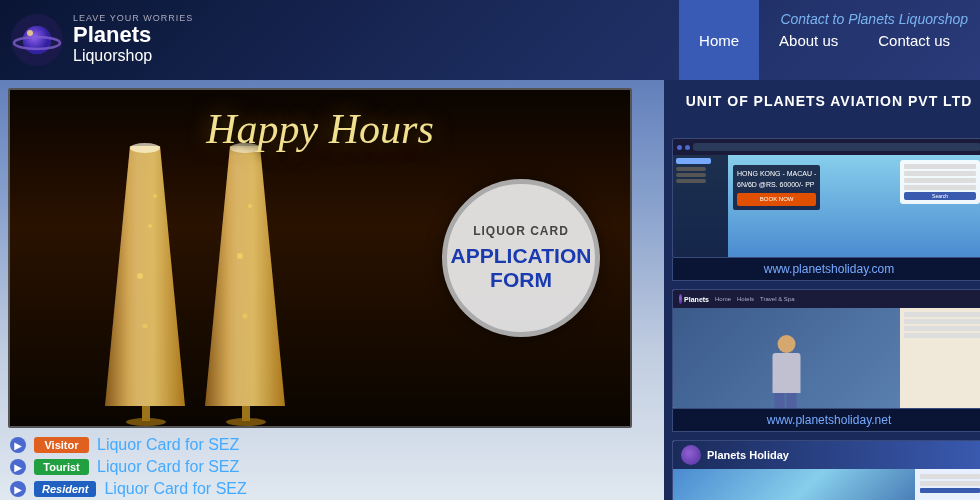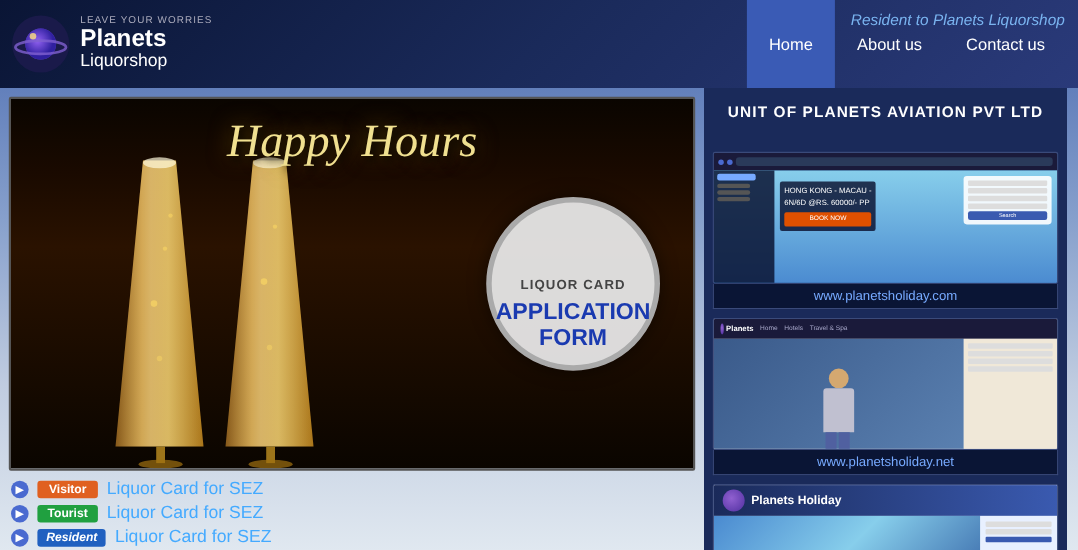--- a/index.html
+++ b/index.html
@@ -12,21 +12,21 @@
     .logo-text { display: flex; flex-direction: column; }
     .logo-tagline { font-size: 9px; color: #aab; letter-spacing: 1px; text-transform: uppercase; }
     .logo-name { font-size: 22px; font-weight: bold; color: white; line-height: 1.1; }
     .logo-sub { font-size: 16px; color: white; }
 
     .nav { display: flex; align-items: center; height: 100%; }
     .nav-item { padding: 0 20px; height: 100%; display: flex; align-items: center; color: white; font-size: 15px; cursor: pointer; text-decoration: none; }
     .nav-item.active { background: #3a5bb5; color: white; }
 
     
-    .main { display: flex; height: 420px; position: relative; }
+    .main { display: flex; height: 420px; position: relative; gap: 24px; }
 
     
     .left-content { flex: 0 0 640px; position: relative; overflow: hidden; }
     .link-row { display: flex; align-items: center; gap: 8px; margin-bottom: 4px; }
     .link-arrow { width: 16px; height: 16px; background: #4a6ad0; border-radius: 50%; display: flex; align-items: center; justify-content: center; color: white; font-size: 10px; flex-shrink: 0; }
     .link-badge { padding: 2px 8px; font-size: 11px; color: white; border-radius: 3px; font-weight: bold; flex-shrink: 0; min-width: 55px; text-align: center; }
     .link-badge.visitor { background: #e06020; }
     .link-badge.tourist { background: #20a040; }
     .link-badge.resident { background: #2060c0; font-style: italic; }
     .link-text { color: #4af; font-size: 16px; cursor: pointer; }
@@ -82,21 +82,21 @@
         </svg>
       </div>
       <div class="logo-text">
         <span class="logo-tagline">LEAVE YOUR WORRIES</span>
         <span class="logo-name">Planets</span>
         <span class="logo-sub">Liquorshop</span>
       </div>
     </div>
 
     <div style="position:absolute;top:10px;right:12px;">
-      <span style="color:#7ab4f0;font-size:14px;font-style:italic;">Resident to Planets Liquorshop</span>
+      <span style="color:#7ab4f0;font-size:14px;font-style:italic;">Contact to Planets Liquorshop</span>
     </div>
 
     <nav class="nav">
       <a class="nav-item active">Home</a>
       <a class="nav-item">About us</a>
       <a class="nav-item">Contact us</a>
     </nav>
   </div>
 
   <div class="main" style="position:relative;z-index:5;">
@@ -145,21 +145,21 @@
           <circle cx="125" cy="70" r="2" fill="rgba(255,220,100,0.5)"></circle>
 
           <circle cx="210" cy="130" r="3" fill="rgba(255,220,100,0.6)"></circle>
           <circle cx="220" cy="80" r="2" fill="rgba(255,220,100,0.5)"></circle>
           <circle cx="215" cy="190" r="2.5" fill="rgba(255,220,100,0.4)"></circle>
 
           <ellipse cx="115" cy="22" rx="15" ry="5" fill="rgba(255,250,220,0.7)"></ellipse>
           <ellipse cx="215" cy="22" rx="15" ry="5" fill="rgba(255,250,220,0.7)"></ellipse>
         </svg>
 
-        <div style="position:absolute;right:30px;top:50%;transform:translateY(-50%);width:158px;height:158px;border-radius:50%;background:rgba(235,235,235,0.93);border:5px solid #aaa;display:flex;flex-direction:column;align-items:center;justify-content:flex-end;text-align:center;padding:12px;z-index:20;box-shadow:0 0 15px rgba(0,0,0,0.5);">
+        <div style="position:absolute;right:30px;top:50%;transform:translateY(-50%);width:158px;height:158px;border-radius:50%;background:rgba(235,235,235,0.93);border:5px solid #aaa;display:flex;flex-direction:column;align-items:center;justify-content:center;text-align:center;padding:12px;z-index:20;box-shadow:0 0 15px rgba(0,0,0,0.5);">
           <span style="font-size:12px;color:#444;font-weight:bold;letter-spacing:1px;line-height:1.4;">LIQUOR CARD</span>
           <span style="font-size:21px;color:#1a3ab0;font-weight:900;line-height:1.15;text-transform:uppercase;margin-top:4px;">APPLICATION FORM</span>
         </div>
       </div>
 
       <div style="padding:4px 10px;">
         <div class="link-row">
           <div class="link-arrow">▶</div>
           <span class="link-badge visitor">Visitor</span>
           <span class="link-text">Liquor Card for SEZ</span>

